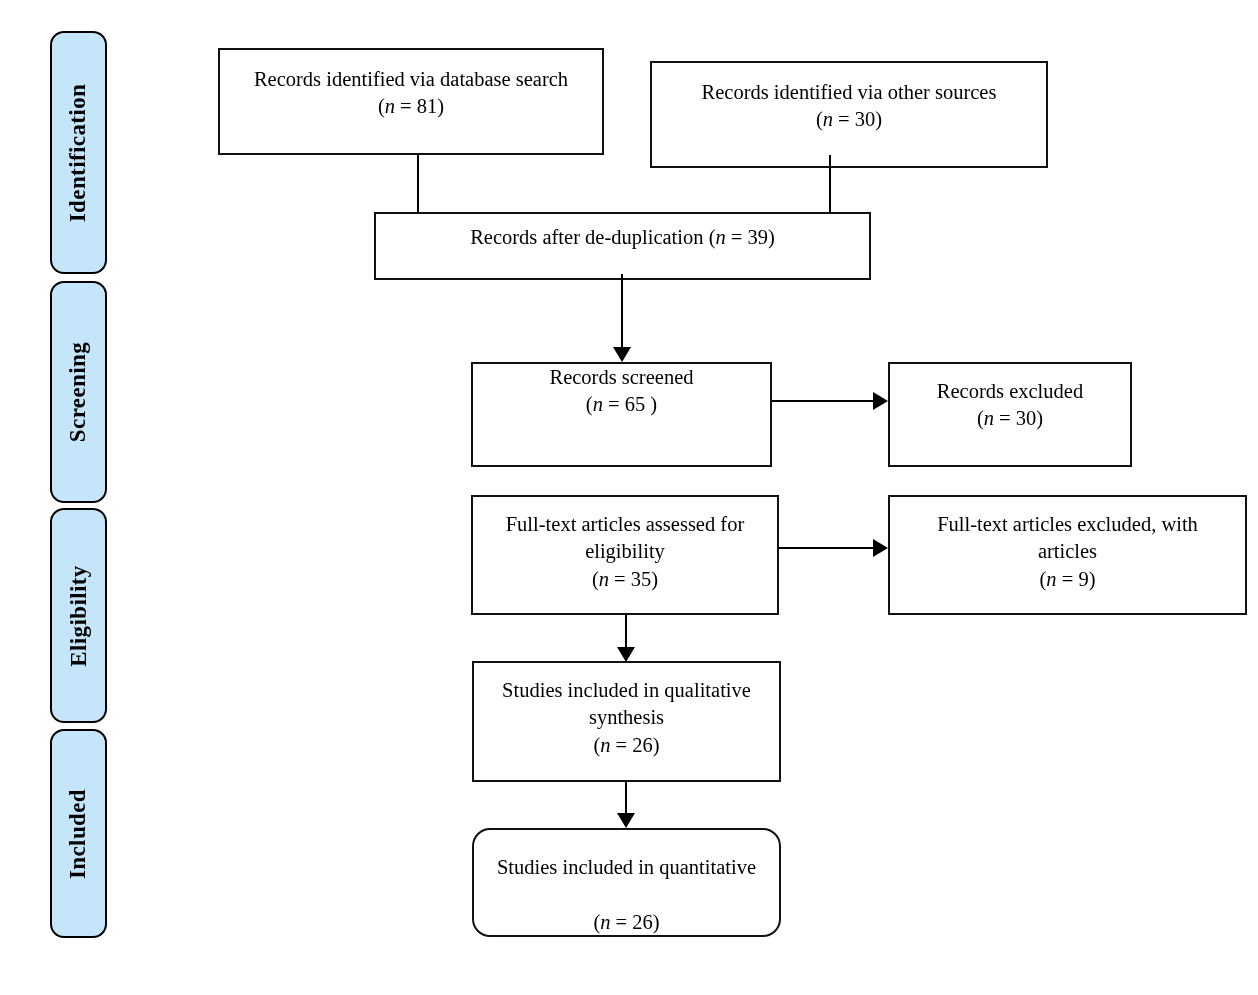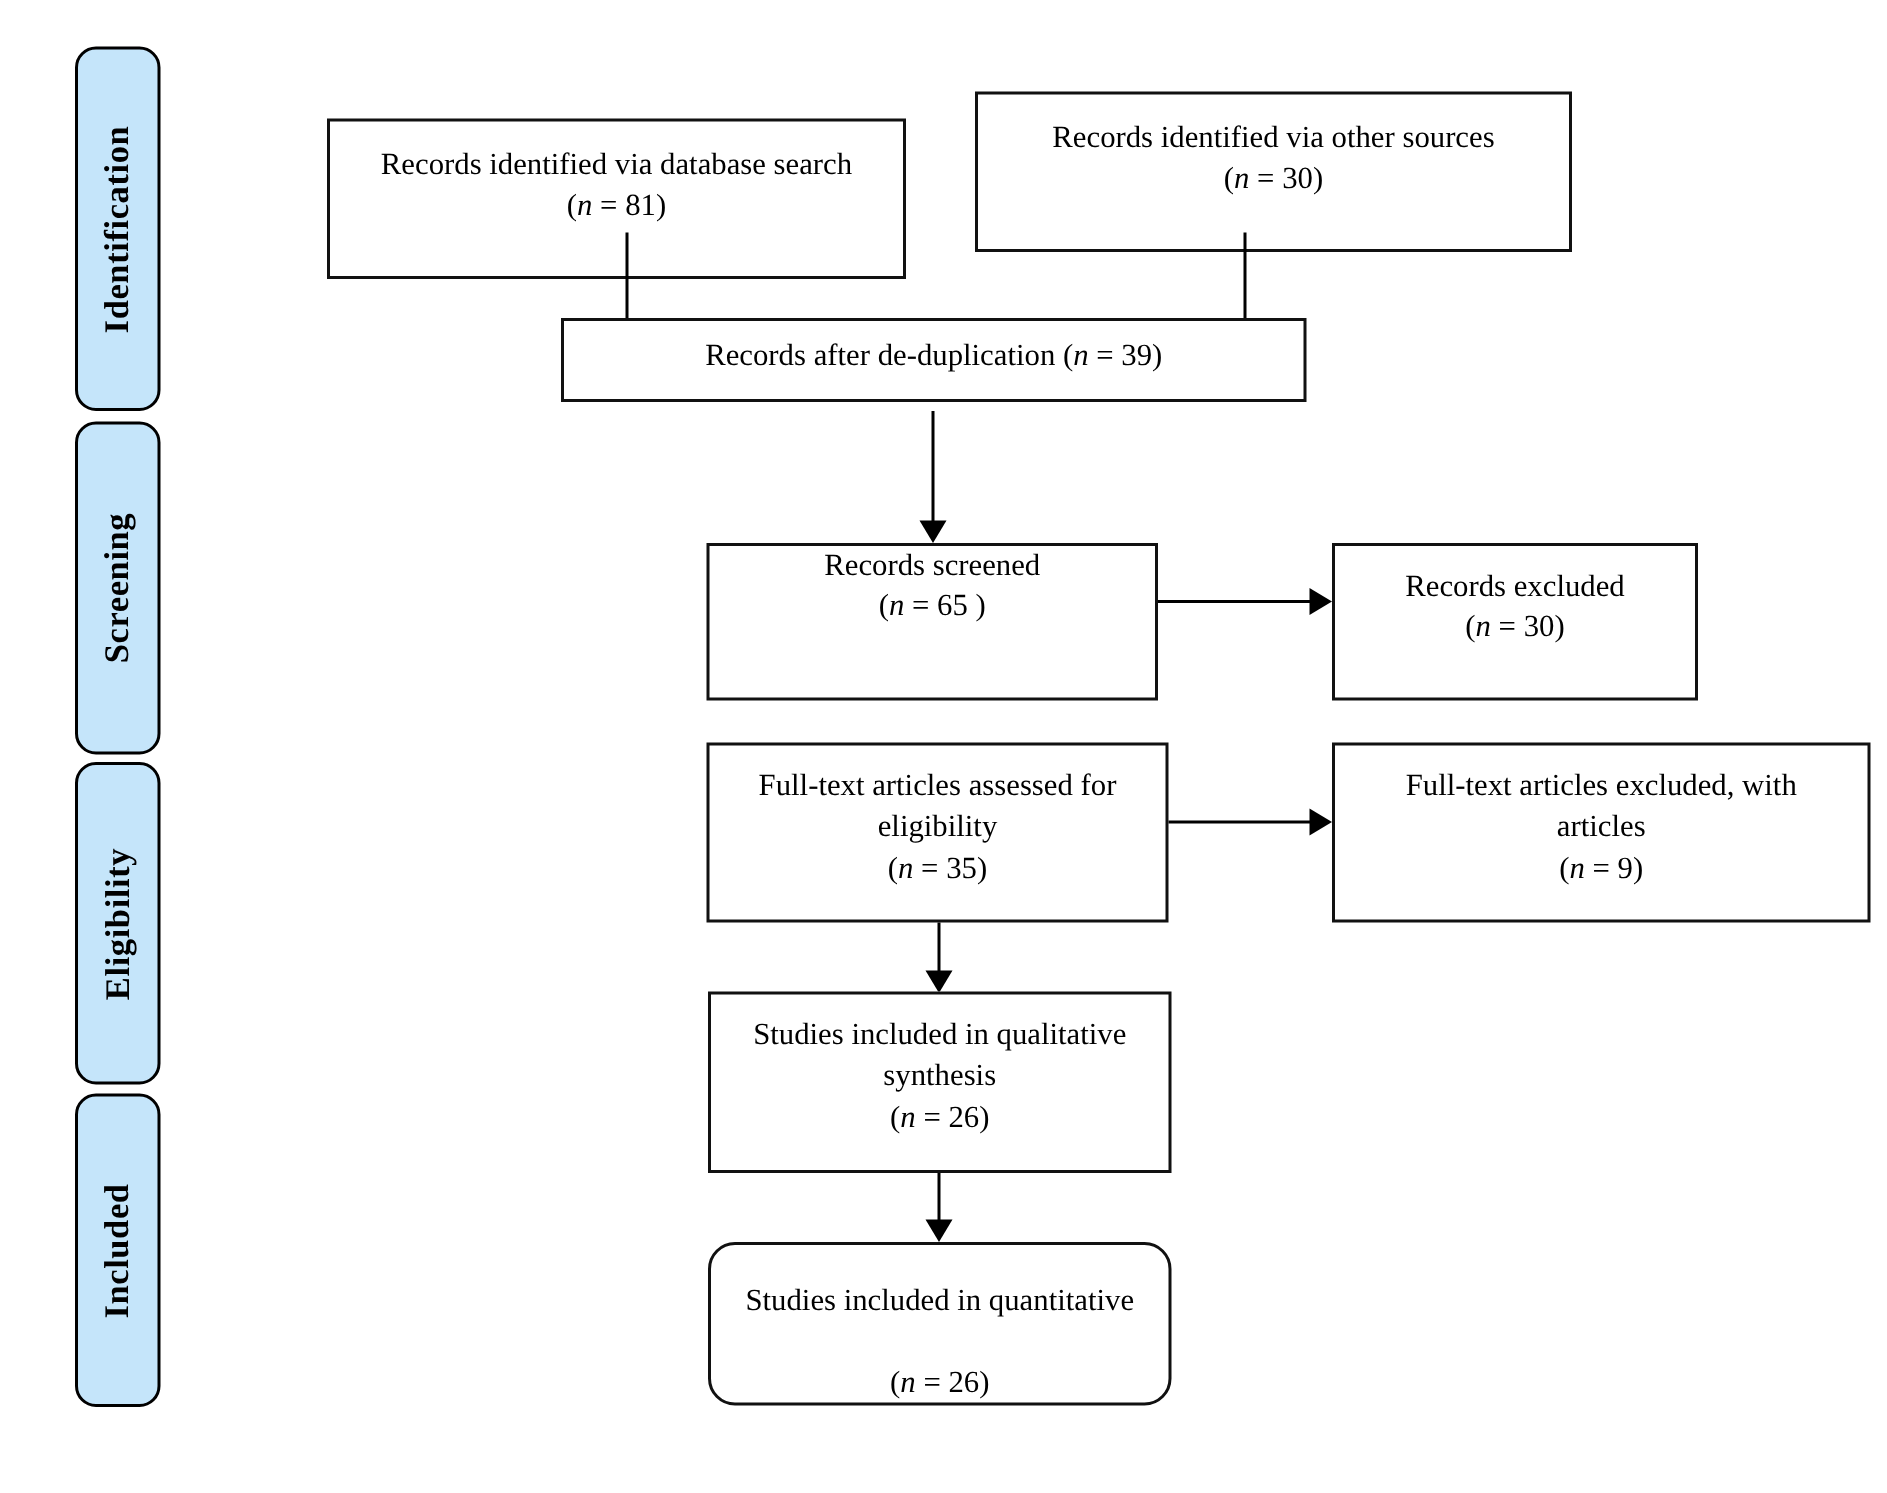--- a/index.html
+++ b/index.html
@@ -105,38 +105,38 @@
   </div>
 
   <div class="stage-bar" style="left:50px; top:508px; width:57px; height:215px;">
     <span class="stage-label">Eligibility</span>
   </div>
 
   <div class="stage-bar" style="left:50px; top:729px; width:57px; height:209px;">
     <span class="stage-label">Included</span>
   </div>
 
-  <div class="flow-box align-top" style="left:218px; top:48px; width:386px; height:107px; padding-top:16px;margin-top:31px;">
+  <div class="flow-box align-top" style="left:218px; top:48px; width:386px; height:107px; padding-top:16px;">
     <div class="box-text">
       <span>Records identified via database search</span><br>
       <span><span>(</span><i>n</i><span> = 81)</span></span>
     </div>
   </div>
 
   <div class="flow-box align-top" style="left:650px; top:61px; width:398px; height:107px; padding-top:16px;">
     <div class="box-text">
       <span>Records identified via other sources</span><br>
       <span><span>(</span><i>n</i><span> = 30)</span></span>
     </div>
   </div>
 
   <div class="vline" style="left:417px; top:155px; height:58px;"></div>
   <div class="vline" style="left:829px; top:155px; height:58px;"></div>
 
-  <div class="flow-box align-top" style="left:374px; top:212px; width:497px; height:56px; padding-top:10px;">
+  <div class="flow-box align-top" style="left:374px; top:212px; width:497px; height:68px; padding-top:10px;">
     <div class="box-text">
       <span><span>Records after de-duplication (</span><i>n</i><span> = 39)</span></span>
     </div>
   </div>
 
   <div class="vline" style="left:621px; top:274px; height:74px;"></div>
   <div class="arrow-down" style="left:613px; top:347px;"></div>
 
   <div class="flow-box align-top" style="left:471px; top:362px; width:301px; height:105px; ">
     <div class="box-text">

